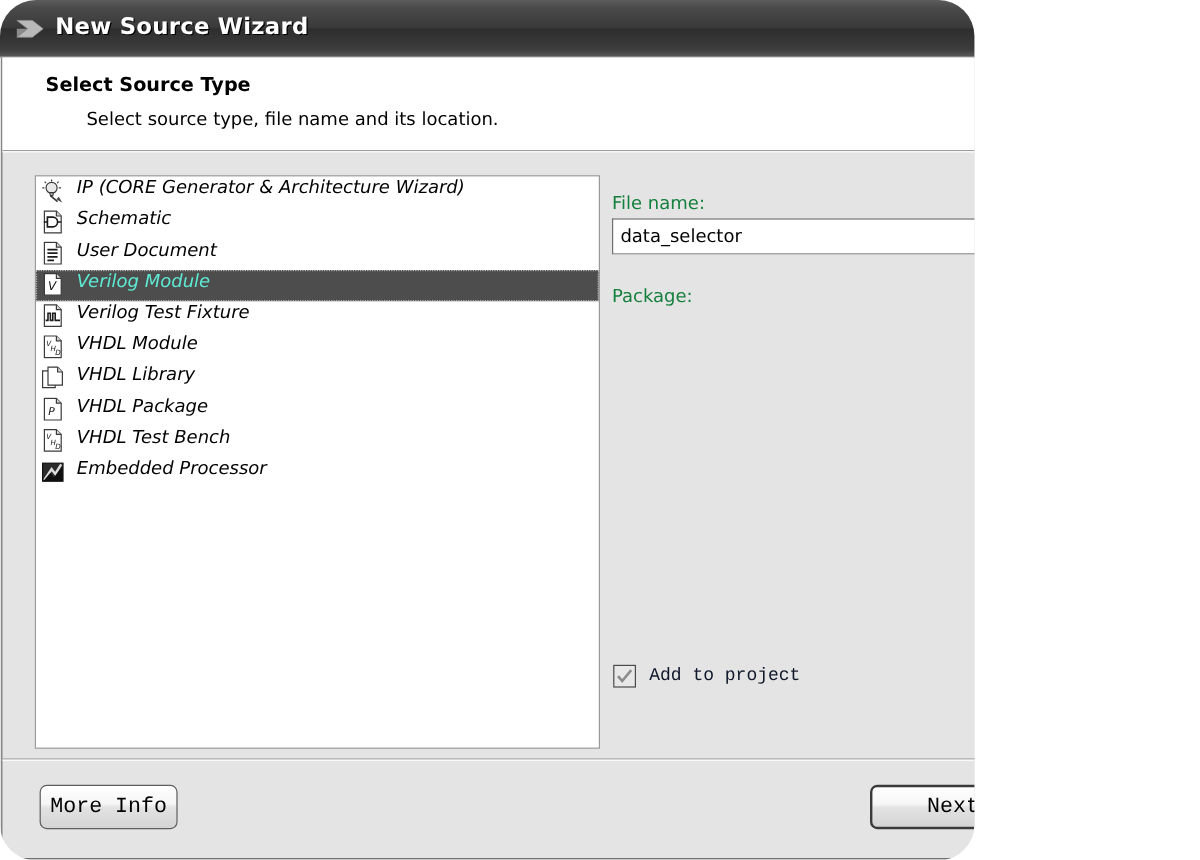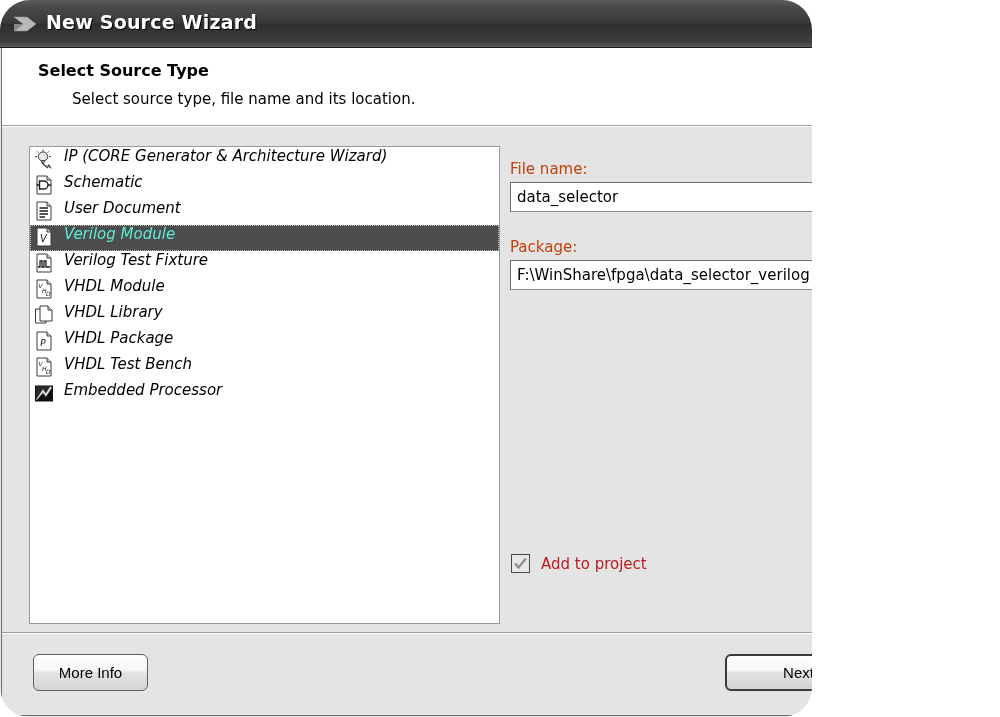--- a/index.html
+++ b/index.html
@@ -158,21 +158,21 @@
   #right-pane {
     position: absolute;
     left: 505px;
     top: 98px;
     width: 470px;
     height: 478px;
   }
   .field-label {
     position: absolute;
     font-size: 15px;
-    color: #c2410c;
+    color: #15803d;
     white-space: nowrap;
     text-align: center;
   }
   .text-input {
     position: absolute;
     background: #ffffff;
     border: 1px solid #8e8e8e;
     border-top-color: #707070;
     border-left-color: #707070;
     box-sizing: border-box;
@@ -217,43 +217,44 @@
   }
   #addproject-checkbox {
     width: 19px; height: 19px;
     background: #e8e8e8;
     border: 1px solid #4a4a4a;
     box-sizing: border-box;
     position: relative;
   }
   #addproject-label {
     font-size: 15px;
-    color: #b91c1c;
+    color: #0f172a;
     margin-left: 11px;
+    font-family: Liberation Mono, monospace;
   }
 
   
   #bottom-sep {
     position: absolute;
     left: 0;
     top: 584px;
     width: 996px;
     height: 2px;
     border-top: 1px solid #9d9d9d;
     border-bottom: 1px solid #ffffff;
     box-sizing: border-box;
   }
   .dlg-button {
     position: absolute;
     border-radius: 6px;
     background: linear-gradient(to bottom, #ffffff 0%, #f6f6f6 42%, #e2e2e2 52%, #d4d4d4 100%);
     border: 1px solid #5e5e5e;
     box-sizing: border-box;
-    font-family: Liberation Sans, sans-serif;
-    font-size: 15px;
+    font-family: Liberation Mono, monospace;
+    font-size: 18px;
     color: #000000;
     display: flex;
     align-items: center;
     justify-content: center;
     height: 37px;
   }
   .dlg-button.default {
     border: 2px solid #3a3a3a;
     padding-left: 45px;
   }
@@ -412,21 +413,20 @@
           </span>
           <span class="item-label">Embedded Processor</span>
         </div>
       </div>
 
     <div id="right-pane">
       <div class="field-label" id="filename-label">File name:</div>
       <div class="text-input" id="filename-input">data_selector</div>
 
       <div class="field-label" id="location-label">Package:</div>
-      <div class="text-input" id="location-input">F:\WinShare\fpga\data_selector_verilog</div>
 
       <div id="browse-button">
         <span class="dot"></span>
         <span class="dot"></span>
         <span class="dot"></span>
       </div>
 
       <div id="addproject-row">
         <span id="addproject-checkbox">
           <svg width="17" height="17" viewBox="0 0 17 17" style="display:block">

